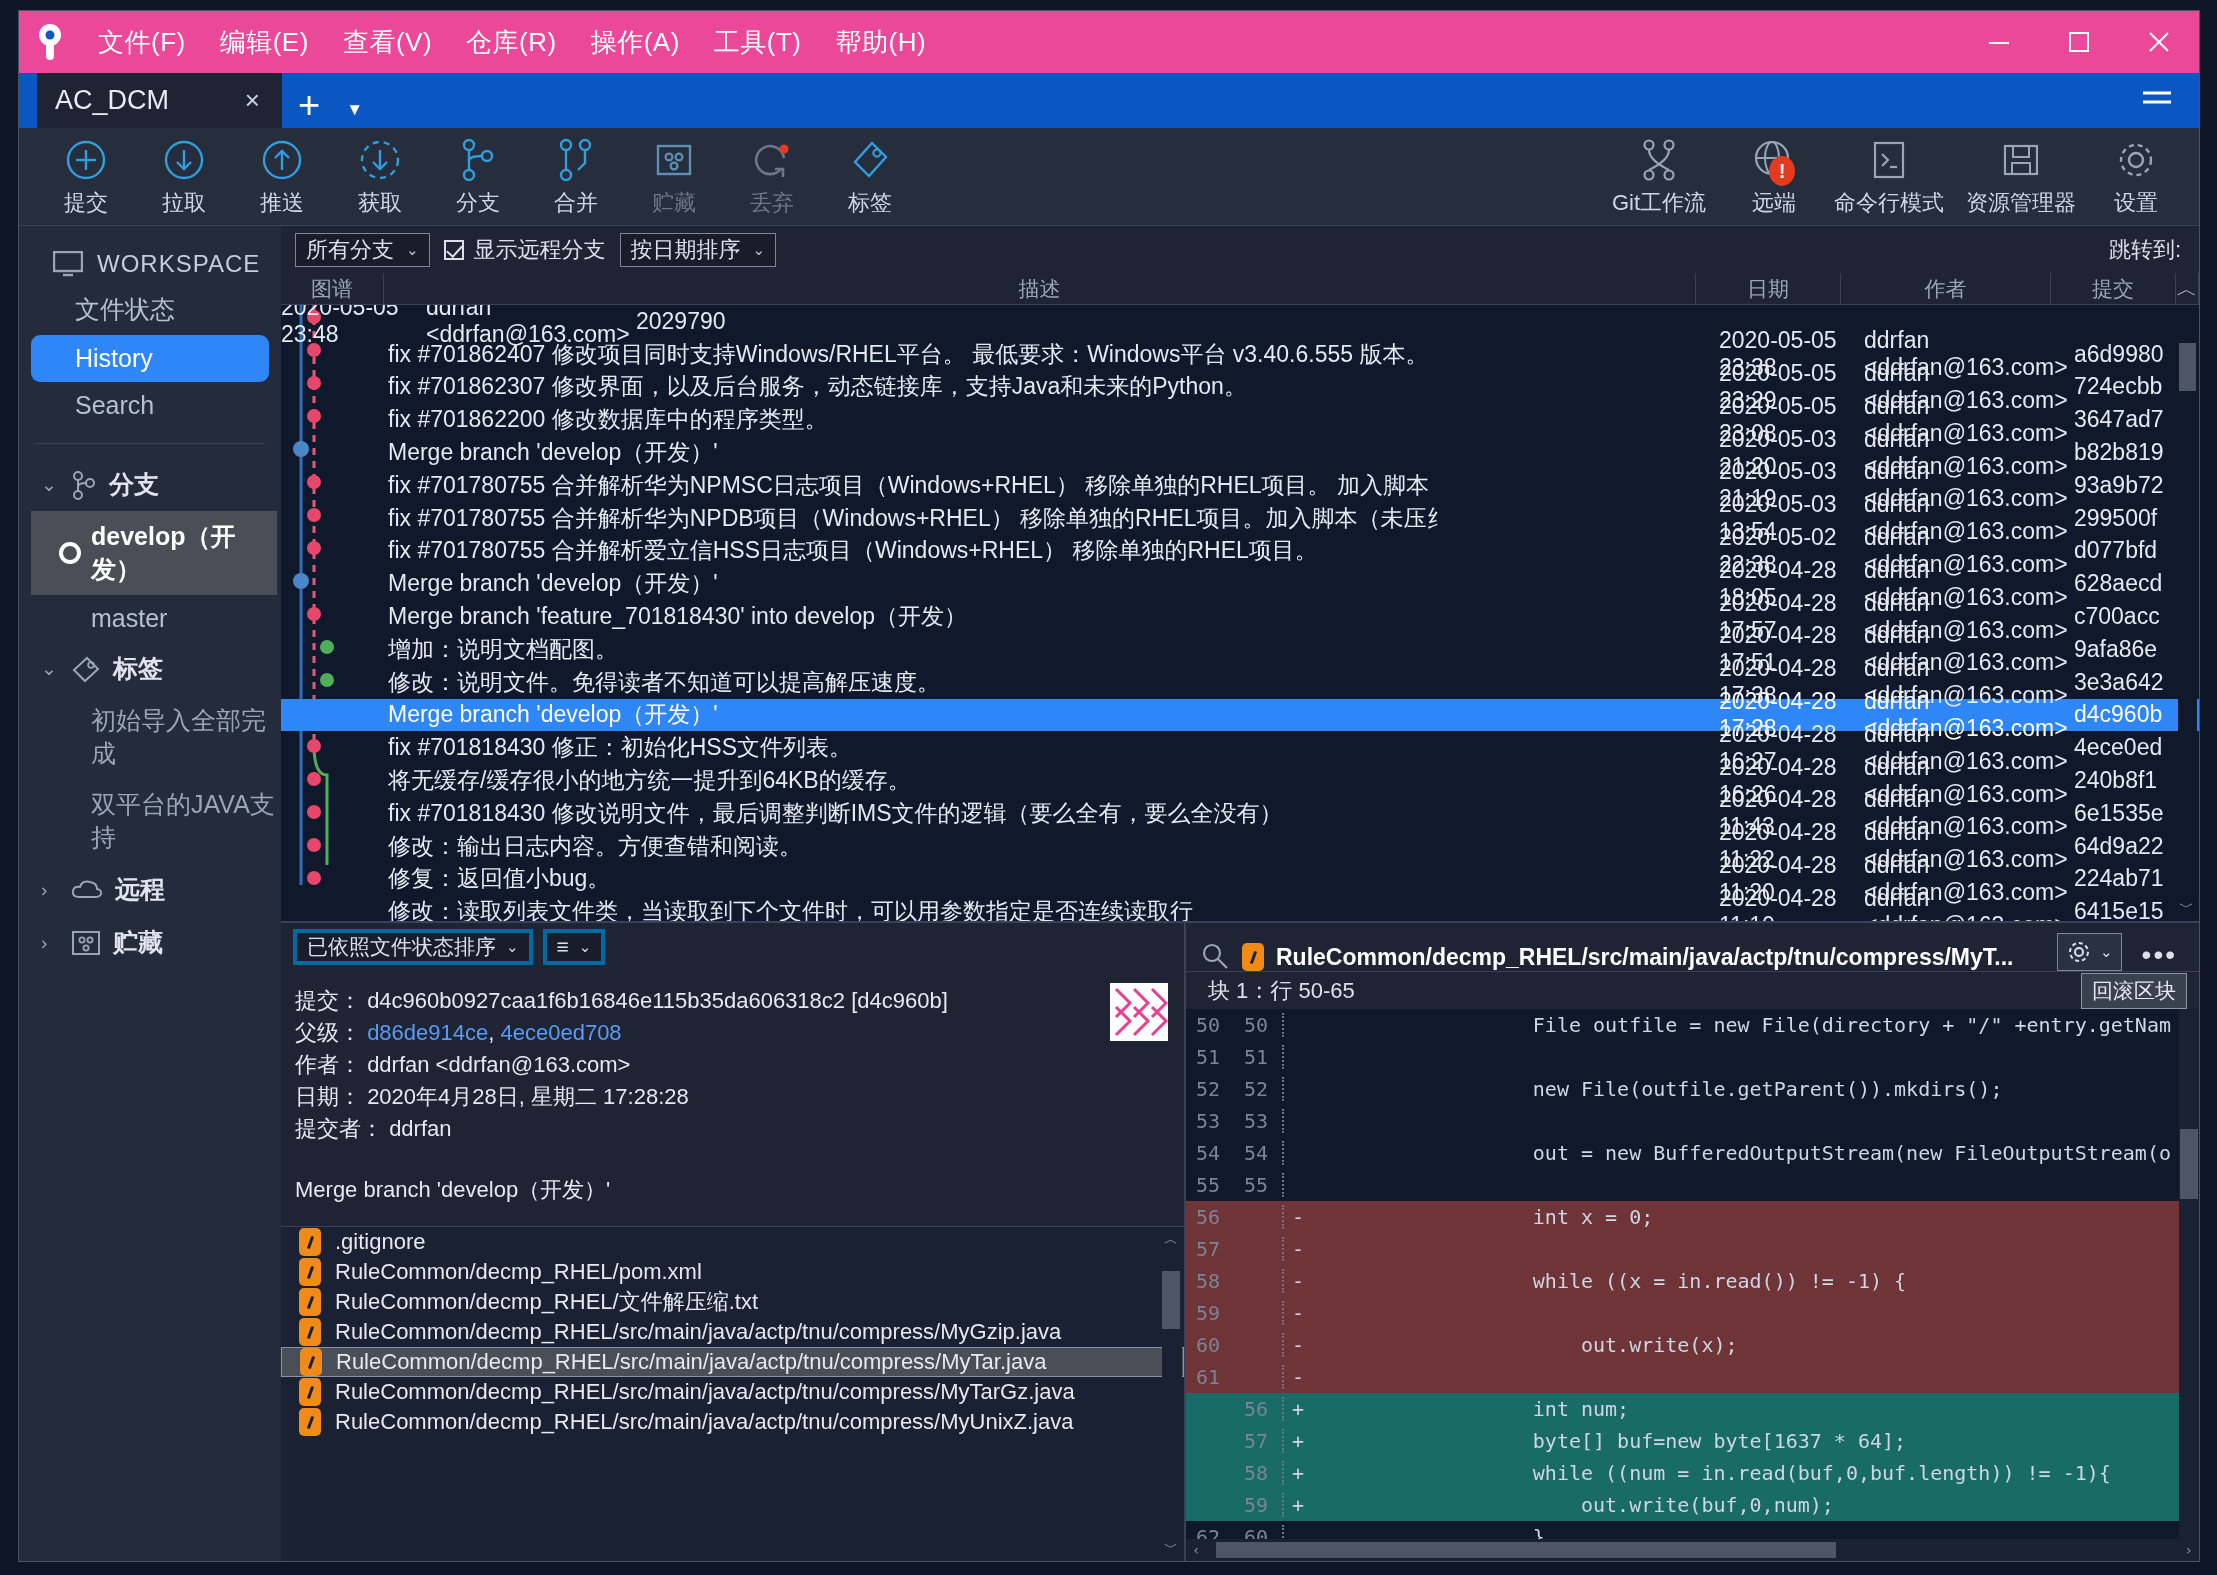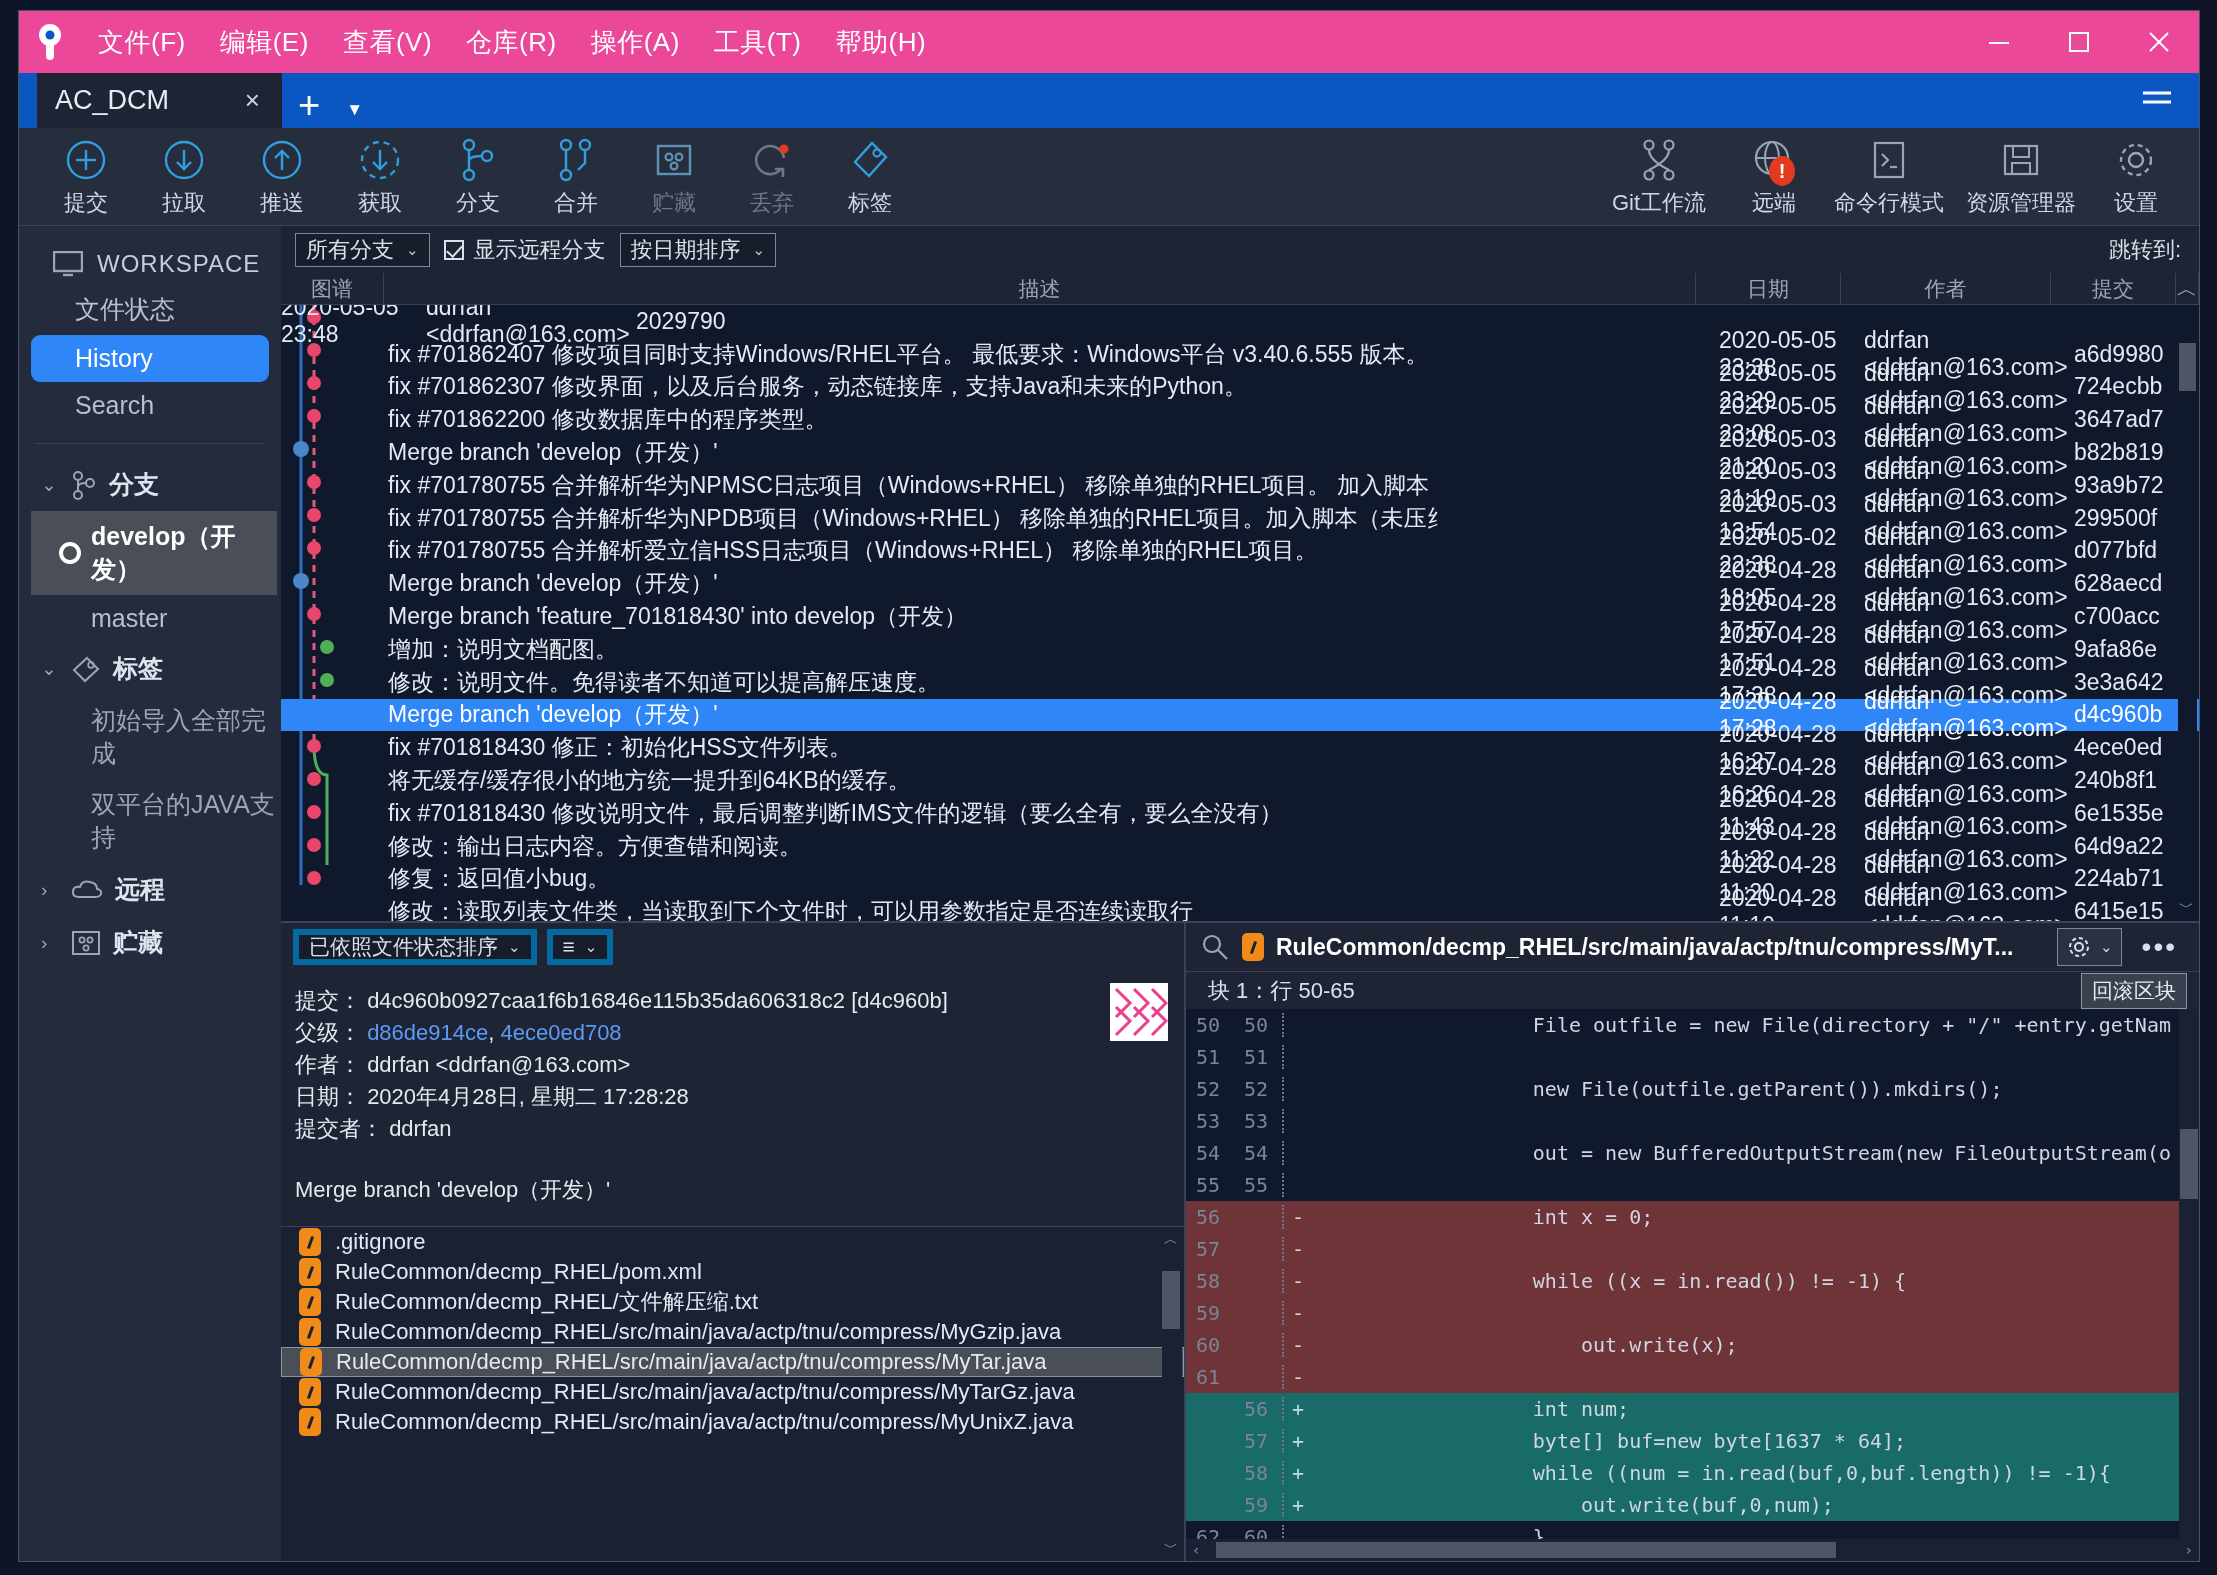--- a/index.html
+++ b/index.html
@@ -134,21 +134,21 @@
     position:absolute; right:2px; top:0; width:19px; bottom:0; background:#10192c;
   }
   .vthumb{ position:absolute; right:1px; top:38px; width:17px; height:48px; background:#4e5666;}
   .scroll-dn{ position:absolute; right:3px; bottom:4px; font-size:15px; color:#8b94a6;}
 
   
   .bottom{ height:640px; display:flex; flex:none; border-top:2px solid #39425a;}
   .detail{ width:905px; flex:none; background:#1e2433; display:flex; flex-direction:column; border-right:2px solid #39425a;}
   .detail-bar{ height:48px; display:flex; align-items:center; padding:0 12px; gap:10px; flex:none;}
   .mini-btn{
-    border:6px solid #0369a1; background:#171d2b; color:#dbe1ec; font-size:21px;
+    border:4px solid #0369a1; background:#171d2b; color:#dbe1ec; font-size:21px;
     height:36px; padding:0 10px; display:flex; align-items:center; gap:10px;
   }
   .detail-msg{ flex:none; height:255px; background:#1e2433; padding:14px 0 0 14px; position:relative;}
   .dm-line{ font-size:22px; color:#e4e9f2; line-height:32px; white-space:nowrap;}
   .dm-label{ color:#e4e9f2; }
   .dm-parent a{ color:#5b9bf3; text-decoration:none; }
   .dm-body{ margin-top:30px; font-size:22px; color:#e4e9f2;}
   .avatar{
     position:absolute; right:16px; top:12px; width:58px; height:58px;
     background:#fff;
@@ -162,21 +162,21 @@
     display:flex; align-items:center; justify-content:center;
   }
   .fic i{ width:3px; height:13px; background:#1a2132; display:block; transform:rotate(20deg); border-radius:1px;}
   .fscroll{ position:absolute; right:2px; top:0; bottom:0; width:20px; background:#1a2132;}
   .fthumb{ position:absolute; right:2px; top:44px; width:18px; height:58px; background:#4e5666;}
   .fs-up{ position:absolute; right:4px; top:4px; font-size:14px; color:#8b94a6;}
   .fs-dn{ position:absolute; right:4px; bottom:4px; font-size:14px; color:#8b94a6;}
 
   
   .diff{ flex:1; background:#10192c; display:flex; flex-direction:column; min-width:0;}
-  .diff-head{ height:48px; background:#1e2433; display:flex; align-items:center; padding:0 14px; gap:12px; flex:none;}
+  .diff-head{ height:48px; background:#1e2433; display:flex; align-items:flex-end; padding:0 14px; gap:12px; flex:none;}
   .diff-title{ font-size:23px; color:#ffffff; font-weight:bold; flex:1; white-space:nowrap; overflow:hidden;}
   .gear-btn{ border:1px solid #7e879a; background:#2a3142; height:38px; padding:0 8px; display:flex; align-items:center; gap:8px;}
   .dots{ font-size:28px; color:#dbe1ec; letter-spacing:2px; padding:0 8px;}
   .hunkbar{ height:38px; background:#1e2433; display:flex; align-items:center; padding-left:22px; flex:none; position:relative; border-top:1px solid #39425a;}
   .hunk-lbl{ font-size:22px; color:#dbe1ec;}
   .rollback{ position:absolute; right:12px; border:1px solid #8b94a6; background:#39414f; color:#e4e9f2; font-size:21px; padding:3px 10px;}
   .codewrap{ flex:1; overflow:hidden; position:relative; background:#10192c; font-family:"DejaVu Sans Mono", monospace;}
   .cline{ height:32px; display:flex; align-items:center; font-size:20px; white-space:pre; }
   .cline.del{ background:#6e3437; }
   .cline.add{ background:#186b66; }

